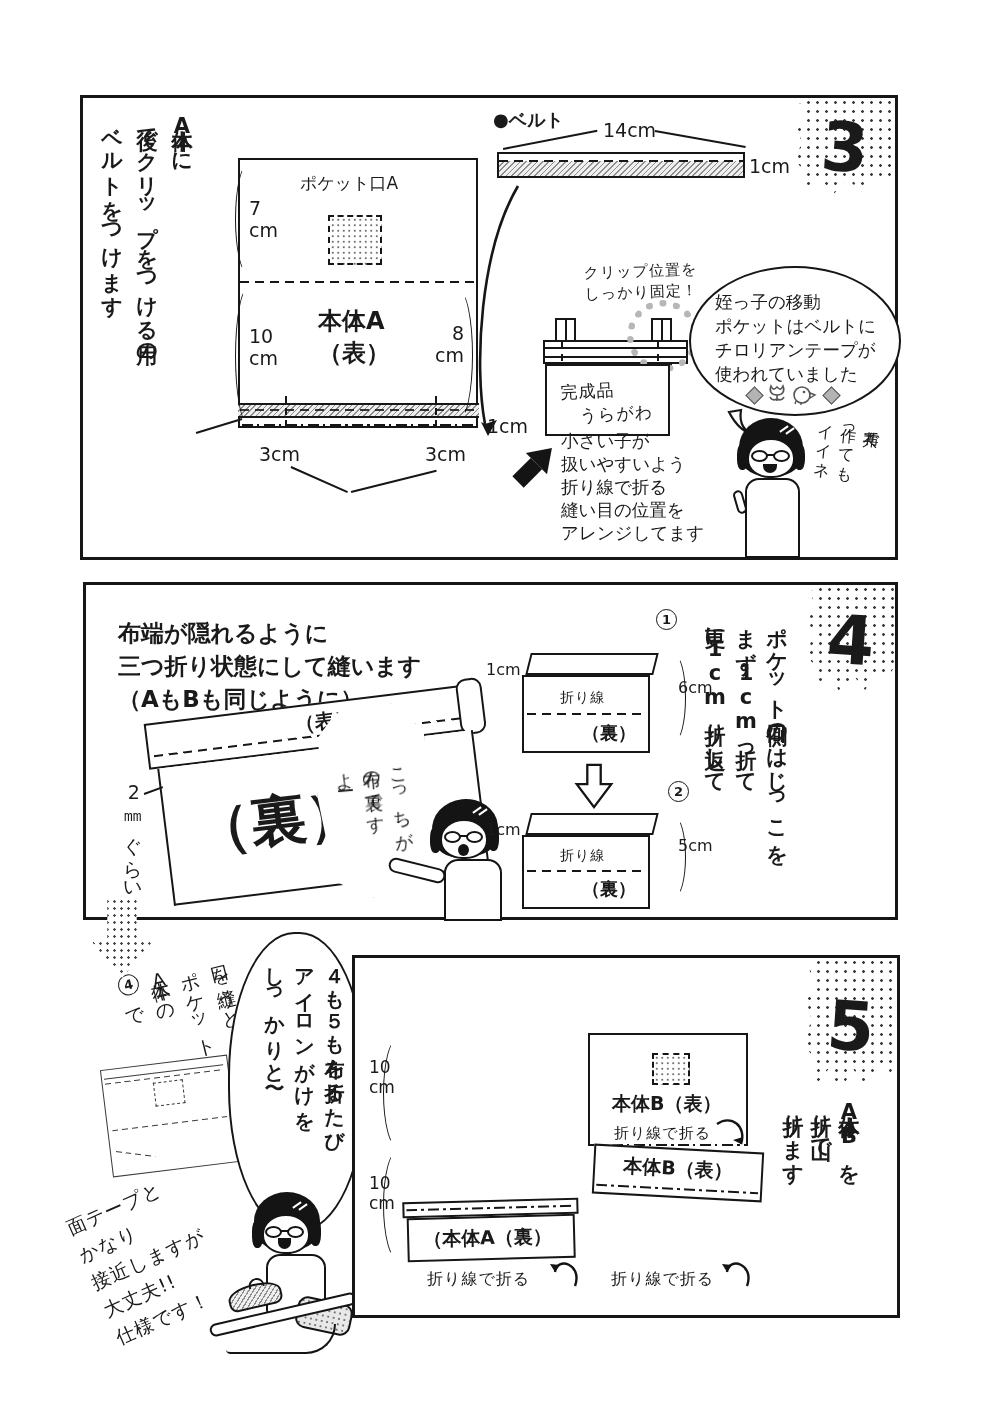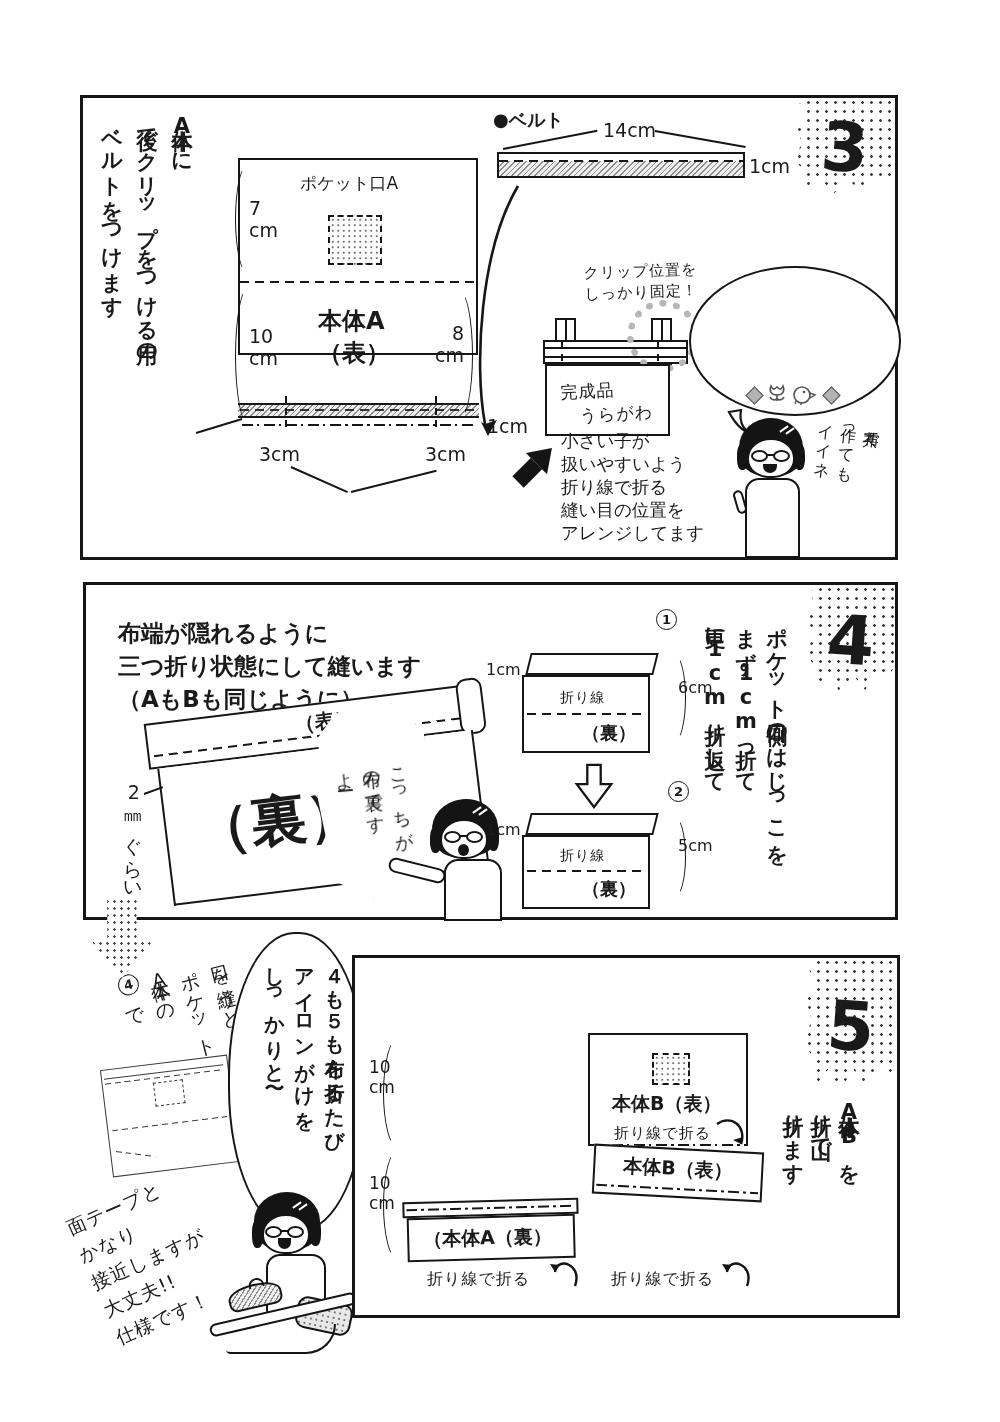--- a/index.html
+++ b/index.html
@@ -61,21 +61,21 @@
   <div class="panel" style="left:80px; top:95px; width:818px; height:465px;">
 
     <div class="burst dots-big" style="right:0; top:0; width:100px; height:100px;">
       <span class="num">3</span>
     </div>
 
     <div class="lbl vt bold" style="left:14px; top:16px; height:300px; width:102px; font-size:21px; line-height:35px;">本体Aに
 後でクリップをつける用の
 ベルトをつけます</div>
 
-    <div class="abs box" style="left:155px; top:60px; width:240px; height:197px;">
+    <div class="abs box" style="left:155px; top:60px; width:240px; height:270px;">
       <div class="lbl" style="left:60px; top:14px; font-size:17px;">ポケット口A</div>
       <div class="abs dots" style="left:88px; top:55px; width:54px; height:50px; border:2px dashed #161616;"></div>
       <div class="abs dash-h" style="left:0; top:121px; width:100%;"></div>
       <div class="lbl pre bold" style="left:78px; top:145px; font-size:24px; text-align:left; line-height:32px;">本体A
 （表）</div>
 
       <div class="abs hatch" style="left:-2px; top:243px; width:241px; height:15px; border-top:2.5px solid #161616; border-bottom:2.5px solid #161616;"></div>
       <div class="abs dash-h" style="left:0; top:249px; width:100%; opacity:.85;"></div>
       <div class="abs dashdot-h" style="left:2px; top:264px; width:232px;"></div>
       <div class="abs dash-v" style="left:45px; top:236px; height:34px;"></div>
@@ -147,20 +147,24 @@
       </div>
     </div>
 
     <div class="lbl pre" style="left:478px; top:332px; font-size:17.5px; line-height:23px;">小さい子が
 扱いやすいよう
 折り線で折る
 縫い目の位置を
 アレンジしてます</div>
 
     <div class="bubble" style="left:606px; top:168px; width:212px; height:150px;">
+      <div class="lbl pre" style="left:24px; top:22px; font-size:17.5px; line-height:24px;">姪っ子の移動
+ポケットはベルトに
+チロリアンテープが
+使われていました</div>
       <div class="abs" style="left:52px; top:116px; display:flex; align-items:center;">
         <span class="diamond"></span>
         <svg style="position:relative;" width="22" height="22" viewBox="0 0 22 22">
           <path d="M5,2 C3,7 5,11 11,11 C17,11 19,7 17,2 C15,6 14,6 11,3 C8,6 7,6 5,2 Z" fill="none" stroke="#555" stroke-width="1.6"></path>
           <path d="M11,11 v6 M11,15 C7,17 5,15 4,13 M11,15 C15,17 17,15 18,13" fill="none" stroke="#555" stroke-width="1.6"></path>
         </svg>
         <svg style="position:relative; margin:0 4px;" width="24" height="20" viewBox="0 0 24 20">
           <circle cx="10" cy="10" r="8" fill="#fff" stroke="#555" stroke-width="1.6"></circle>
           <circle cx="12" cy="7" r="1.3" fill="#555"></circle>
           <path d="M18,8 l5,2 -5,3 z" fill="#fff" stroke="#555" stroke-width="1.4"></path>

